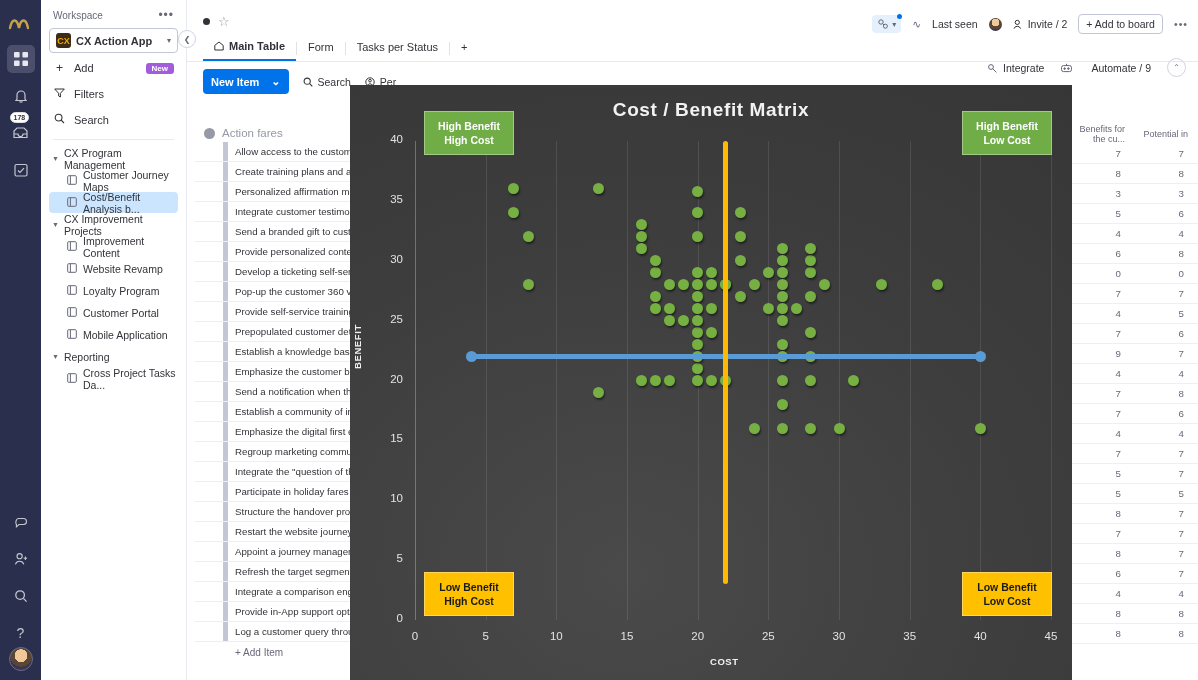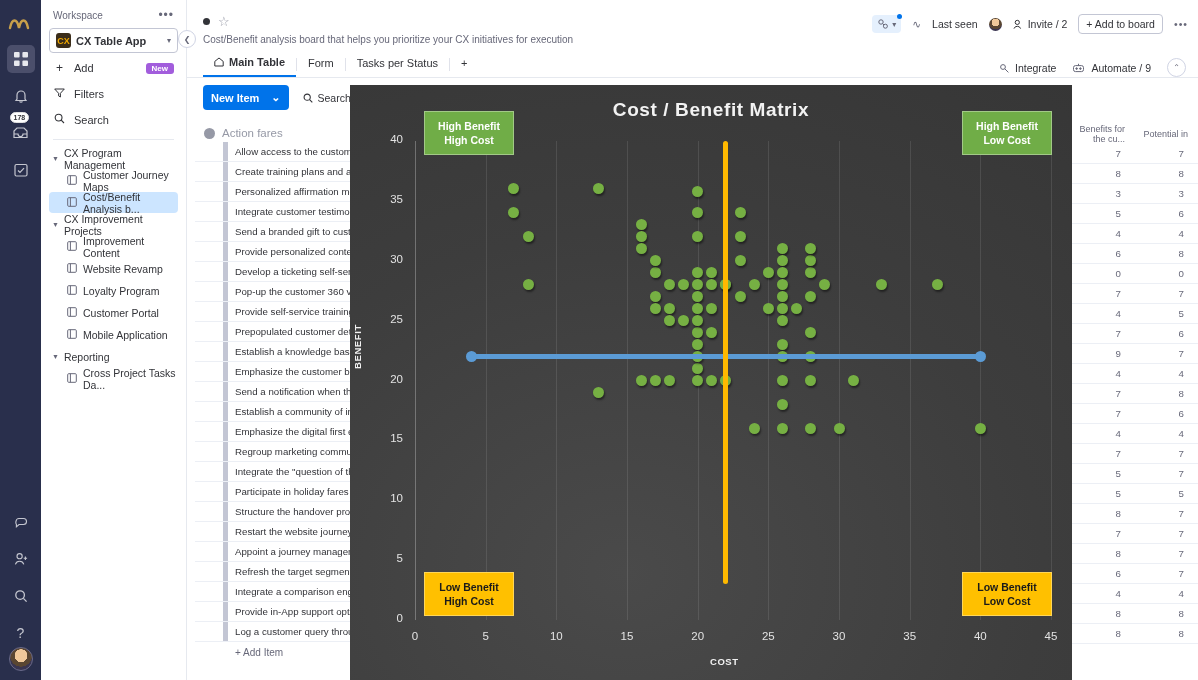--- a/index.html
+++ b/index.html
@@ -216,21 +216,21 @@
   <div class="avatar"></div>
 </div>
 
 <div id="sidebar">
   <div class="ws-head">
     <span class="ws-title">Workspace</span>
     <span class="ws-dots">•••</span>
   </div>
   <div class="ws-select">
     <span class="ws-ico">CX</span>
-    <span class="ws-name">CX Table App</span>
+    <span class="ws-name">CX Action App</span>
     <span class="caret">▾</span>
   </div>
 
   <div class="nav-row">
     <span class="ic">+</span>
     <span>Add</span>
     <span class="newpill">New</span>
   </div>
   <div class="nav-row">
     <span class="ic">
@@ -323,21 +323,20 @@
     </div>
 </div>
 
 <div id="collapse">❮</div>
 
 <div id="main">
   <div class="board-title-row">
     <span class="dot-ic"></span>
     <span class="star-ic">☆</span>
   </div>
-  <div class="board-sub">Cost/Benefit analysis board that helps you prioritize your CX initiatives for execution</div>
 
   <div class="tabs">
     <div class="tab active">
       <svg width="10" height="10" viewBox="0 0 10 10" fill="none" stroke="#323338" stroke-width="1">
           <path d="M.8 4.4 L5 1 L9.2 4.4 V9 H.8 Z"></path>
         </svg>
       <span>Main Table</span>
     </div>
     <span class="tsep"></span>
     <div class="tab">
@@ -400,21 +399,21 @@
   </div>
 
   <div class="hdr-actions2">
     <span style="display:flex;align-items:flex-end;gap:5px;">
       <svg width="11" height="11" viewBox="0 0 11 11" fill="none" stroke="#676879" stroke-width="1">
           <circle cx="4" cy="4" r="2.4"></circle>
           <path d="M5.8 5.8 L9.4 9.4"></path>
         </svg>
       <span>Integrate</span>
     </span>
-    <span style="display:flex;align-items:center;gap:6px;">
+    <span style="display:flex;align-items:center;gap:18px;">
       <svg width="13" height="10" viewBox="0 0 13 10" fill="none" stroke="#676879" stroke-width="1">
           <rect x="1.5" y="2.6" width="10" height="6" rx="2"></rect>
           <path d="M6.5 2.6 V.8"></path>
           <circle cx="4.6" cy="5.6" r=".8" fill="#676879"></circle>
           <circle cx="8.4" cy="5.6" r=".8" fill="#676879"></circle>
         </svg>
       <span>Automate / 9</span>
     </span>
     <span class="round-btn">⌃</span>
   </div>

